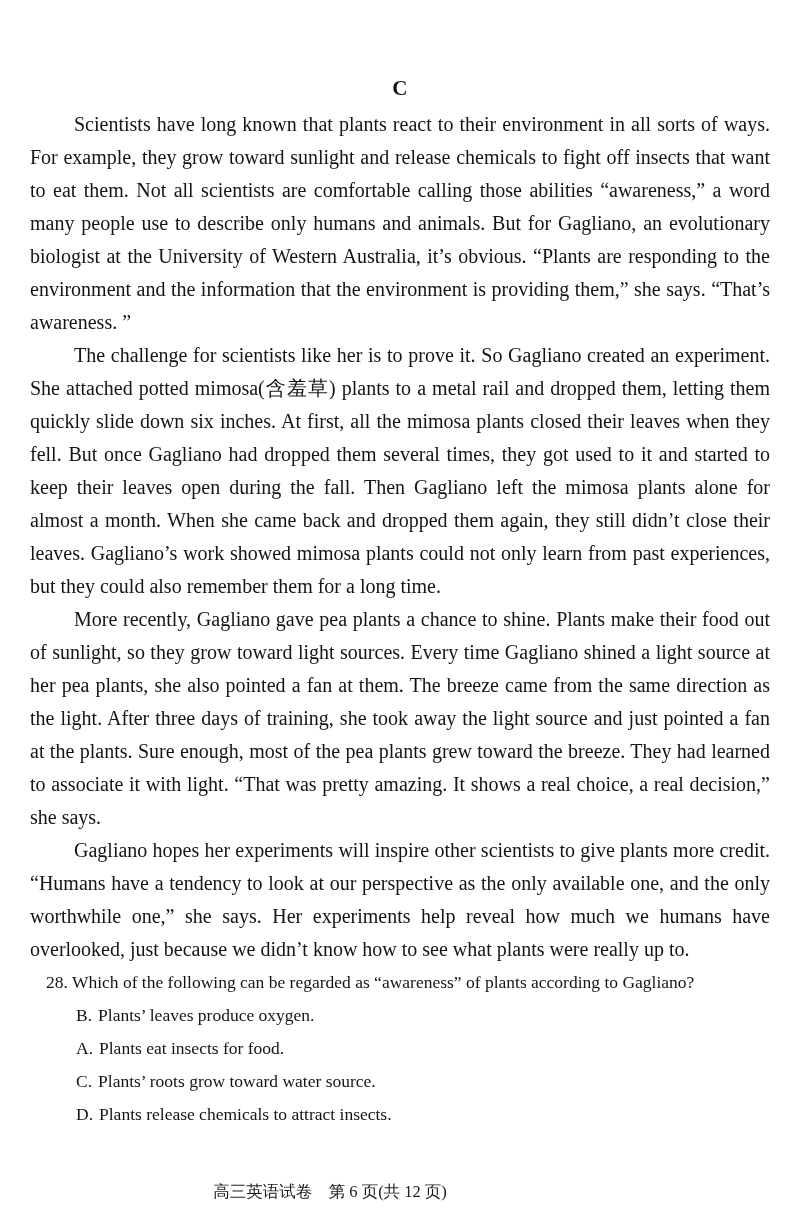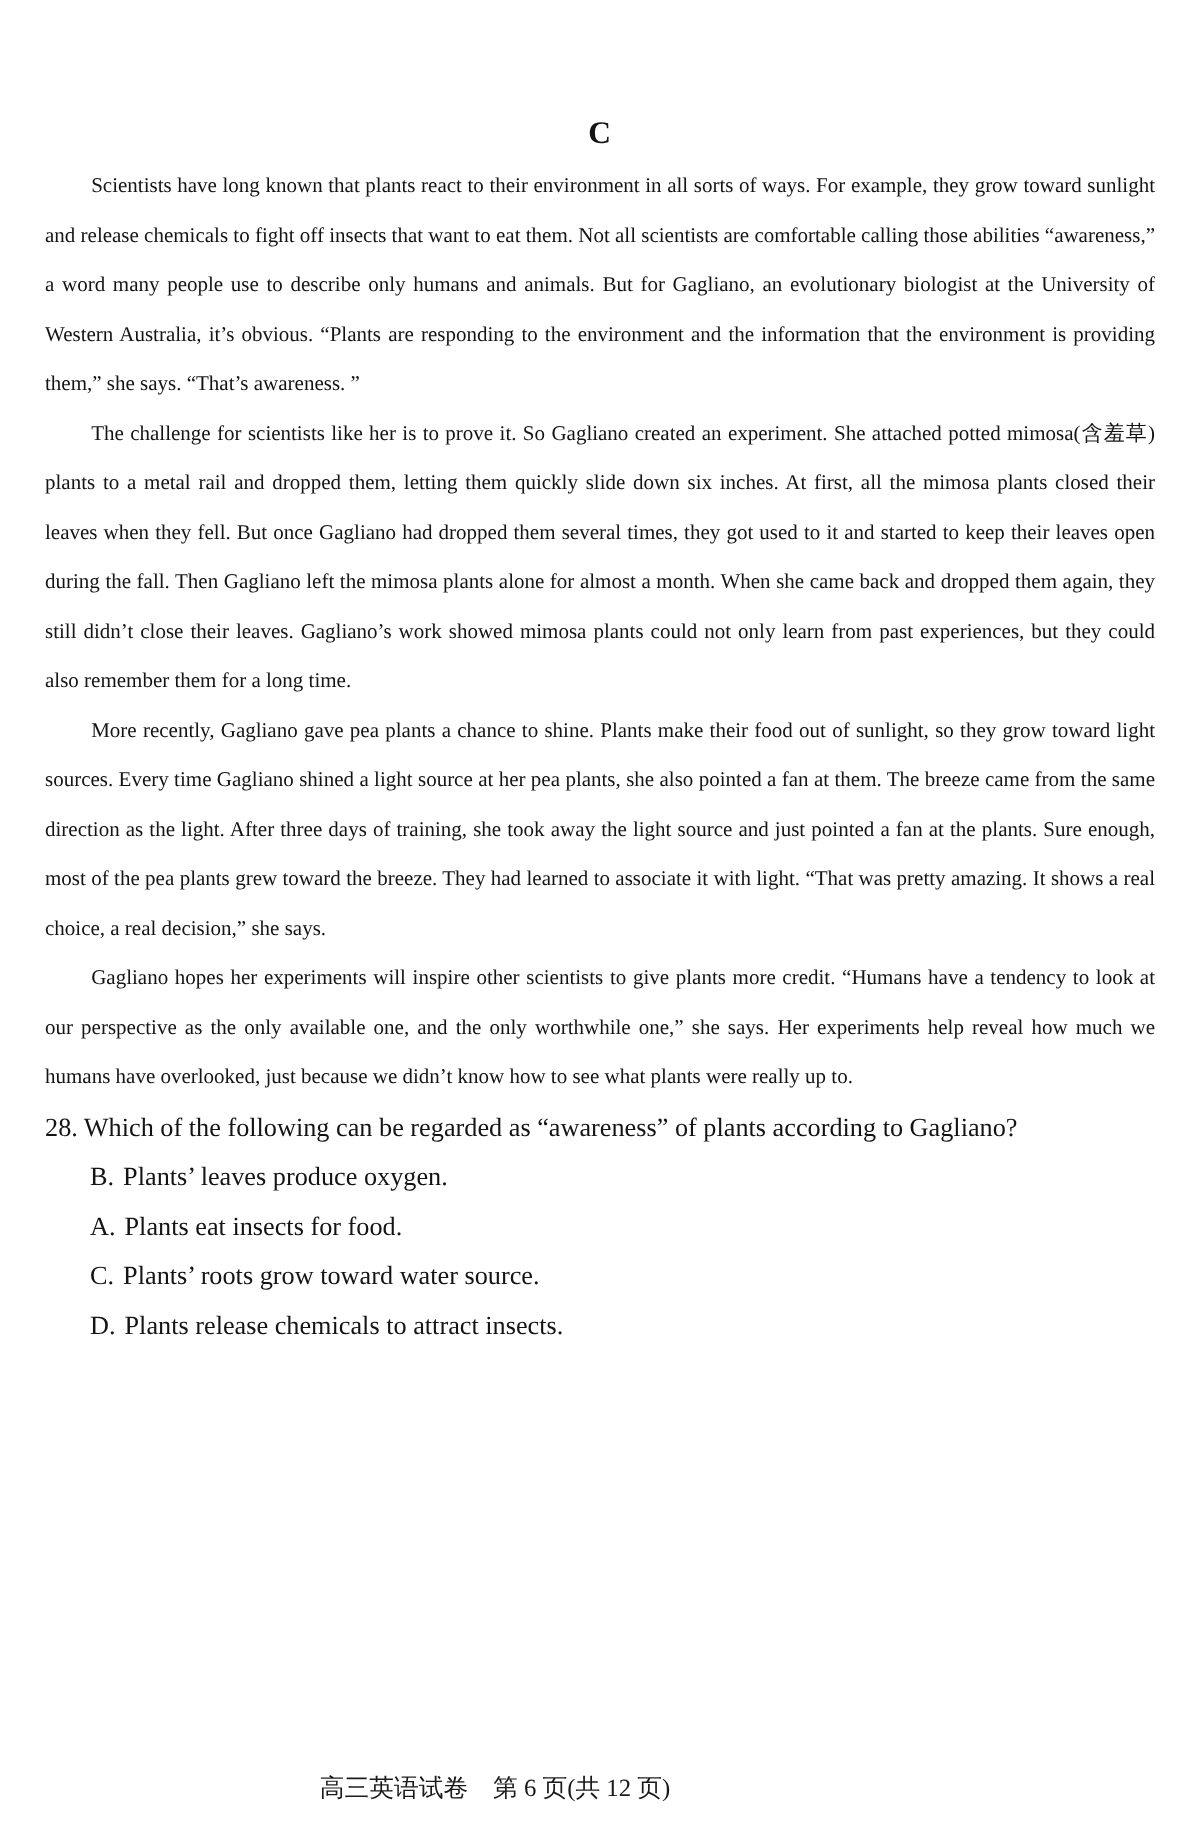--- a/index.html
+++ b/index.html
@@ -22,30 +22,30 @@
   .section-label {
     margin-top: 74px;
     text-align: center;
     font-size: 21px;
     line-height: 28px;
     font-weight: 600;
     letter-spacing: 0.5px;
   }
   .passage {
     margin: 6px 30px 0 30px;
-    font-size: 14px;
+    font-size: 20px;
     line-height: 33px;
     text-align: justify;
   }
   .passage p {
     margin: 0;
     text-indent: 2.2em;
   }
   .question-block {
-    margin: 0 30px 0 30px;
+    margin: 0 30px 0 46px;
     font-size: 17.5px;
     line-height: 33px;
   }
   .question-line {
     text-align: justify;
   }
   .question-line .q-num {
     margin-right: 4px;
   }
   .option-line {

